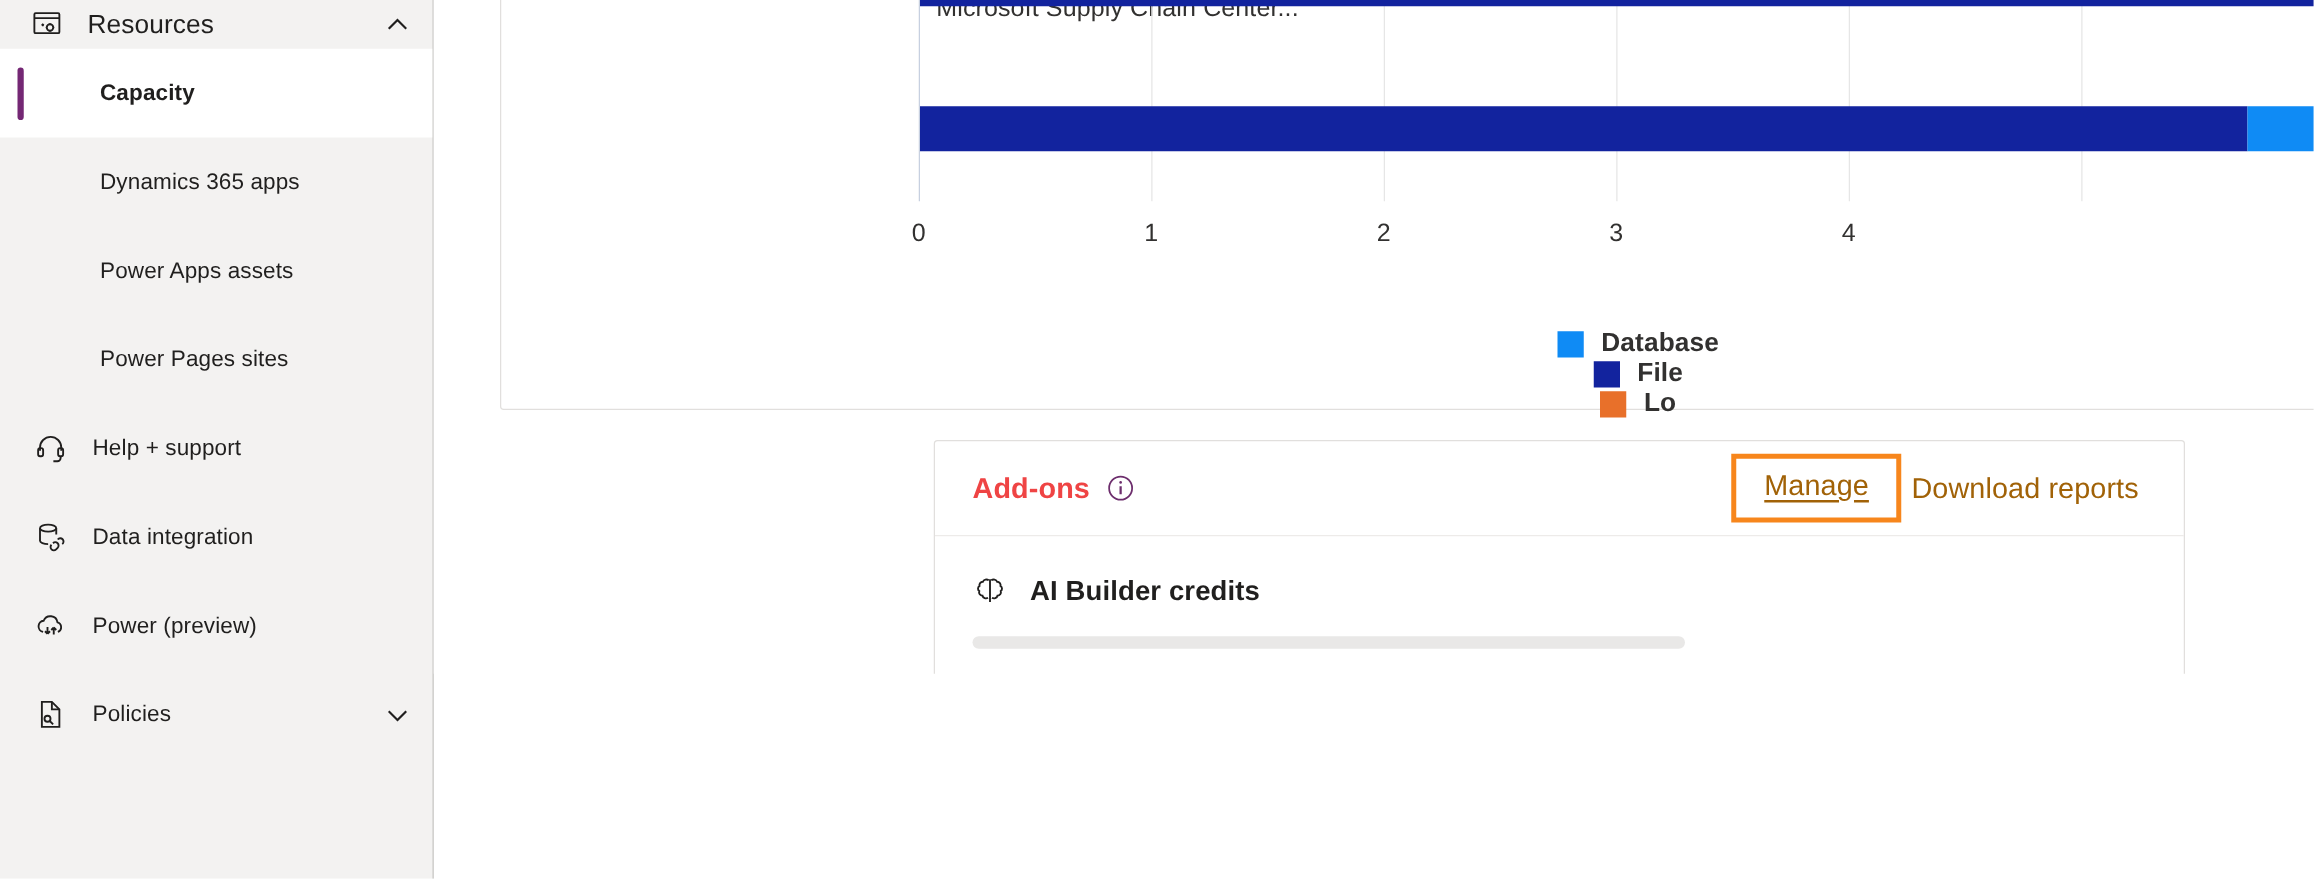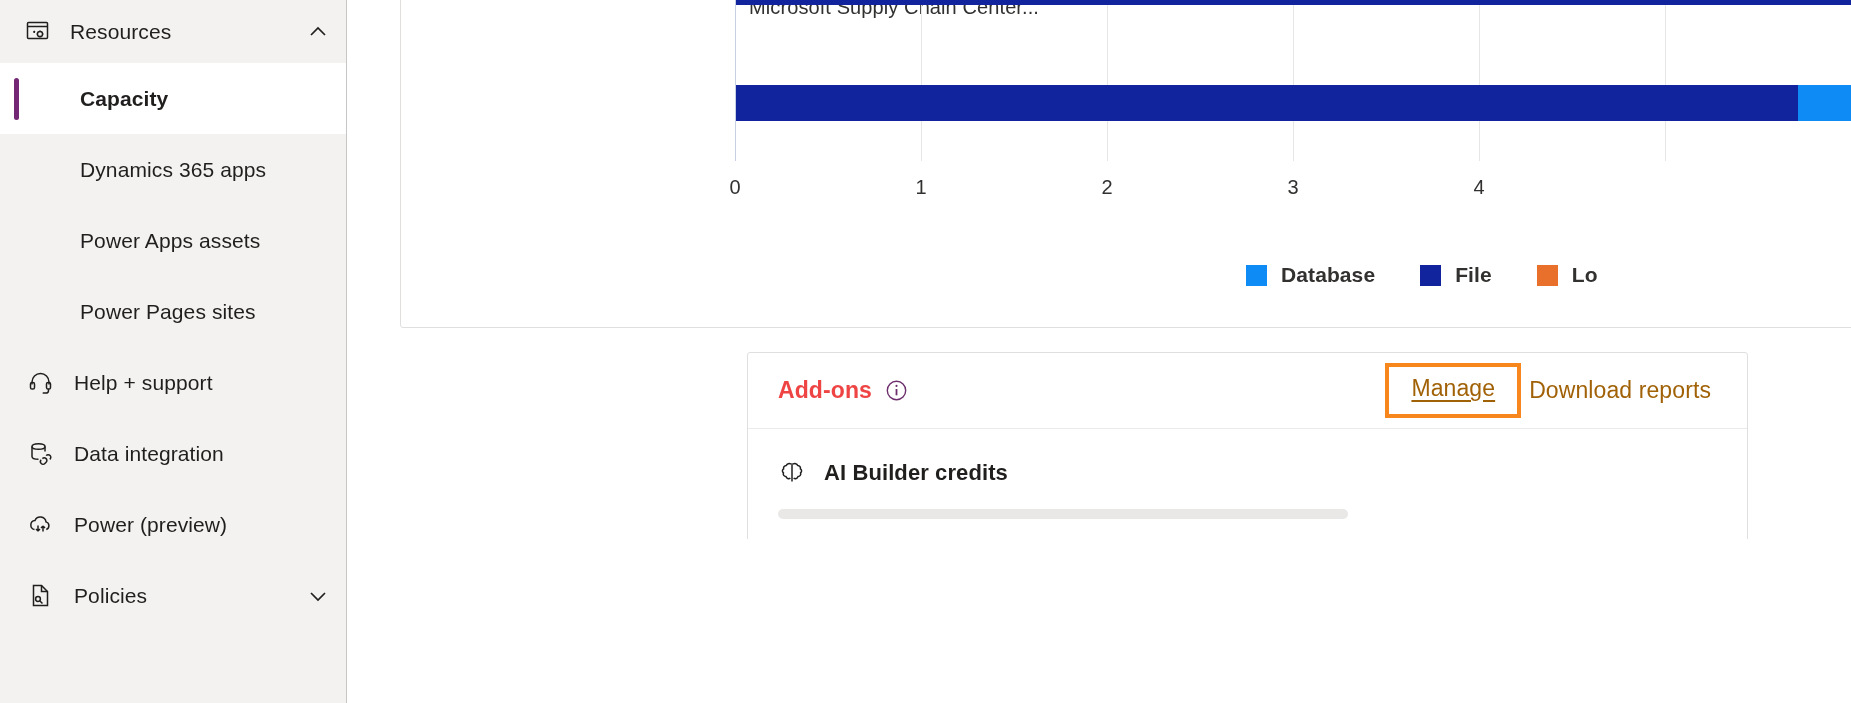--- a/index.html
+++ b/index.html
@@ -28,21 +28,21 @@
     flex: 0 0 347px;
     background: #f3f2f1;
     border-right: 1px solid #c8c6c4;
     overflow: hidden;
   }
 
   .nav-group-header {
     position: relative;
     display: flex;
     align-items: center;
-    height: 63px;
+    height: 39px;
     padding: 0 14px 0 25px;
     cursor: pointer;
   }
   .nav-group-header .g-icon {
     width: 26px; height: 26px;
     flex: 0 0 26px;
     display: flex; align-items: center; justify-content: center;
     color: #201f1e;
   }
   .nav-group-header .g-label {
@@ -80,21 +80,21 @@
     border-radius: 3px;
     background: #742774;
   }
   .nav-item .n-icon {
     width: 30px; height: 30px;
     flex: 0 0 30px;
     display: flex; align-items: center; justify-content: center;
     color: #201f1e;
   }
   .nav-item .n-label {
-    font-size: 21px;
+    font-size: 18px;
     color: #201f1e;
     white-space: nowrap;
     letter-spacing: .1px;
   }
   .nav-item.sub .n-label { margin-left: 55px; }
   .nav-item.icon .n-label { margin-left: 19px; }
   .nav-item.selected .n-label { font-weight: 600; }
   .nav-item .n-chev {
     margin-left: auto;
     width: 28px; height: 28px;
@@ -390,21 +390,21 @@
 
         <div class="bar-seg" style="left:335px; top:504px; width:1062px; height:36px; background:#12239e;"></div>
         <div class="bar-seg" style="left:1397px; top:504px; width:61px; height:36px; background:#0f8bf5;"></div>
 
         <div class="tick-label" style="left:334px; top:595px;">0</div>
         <div class="tick-label" style="left:520px; top:595px;">1</div>
         <div class="tick-label" style="left:706px; top:595px;">2</div>
         <div class="tick-label" style="left:892px; top:595px;">3</div>
         <div class="tick-label" style="left:1078px; top:595px;">4</div>
 
-        <div class="legend" style="left:845px; top:682px;">
+        <div class="legend" style="left:845px; top:682px;flex-direction:column;">
           <div class="legend-item">
             <span class="legend-swatch" style="background:#0f8bf5;"></span>
             <span class="legend-text">Database</span>
           </div>
           <div class="legend-item">
             <span class="legend-swatch" style="background:#12239e;"></span>
             <span class="legend-text">File</span>
           </div>
           <div class="legend-item">
             <span class="legend-swatch" style="background:#e8702a;"></span>

